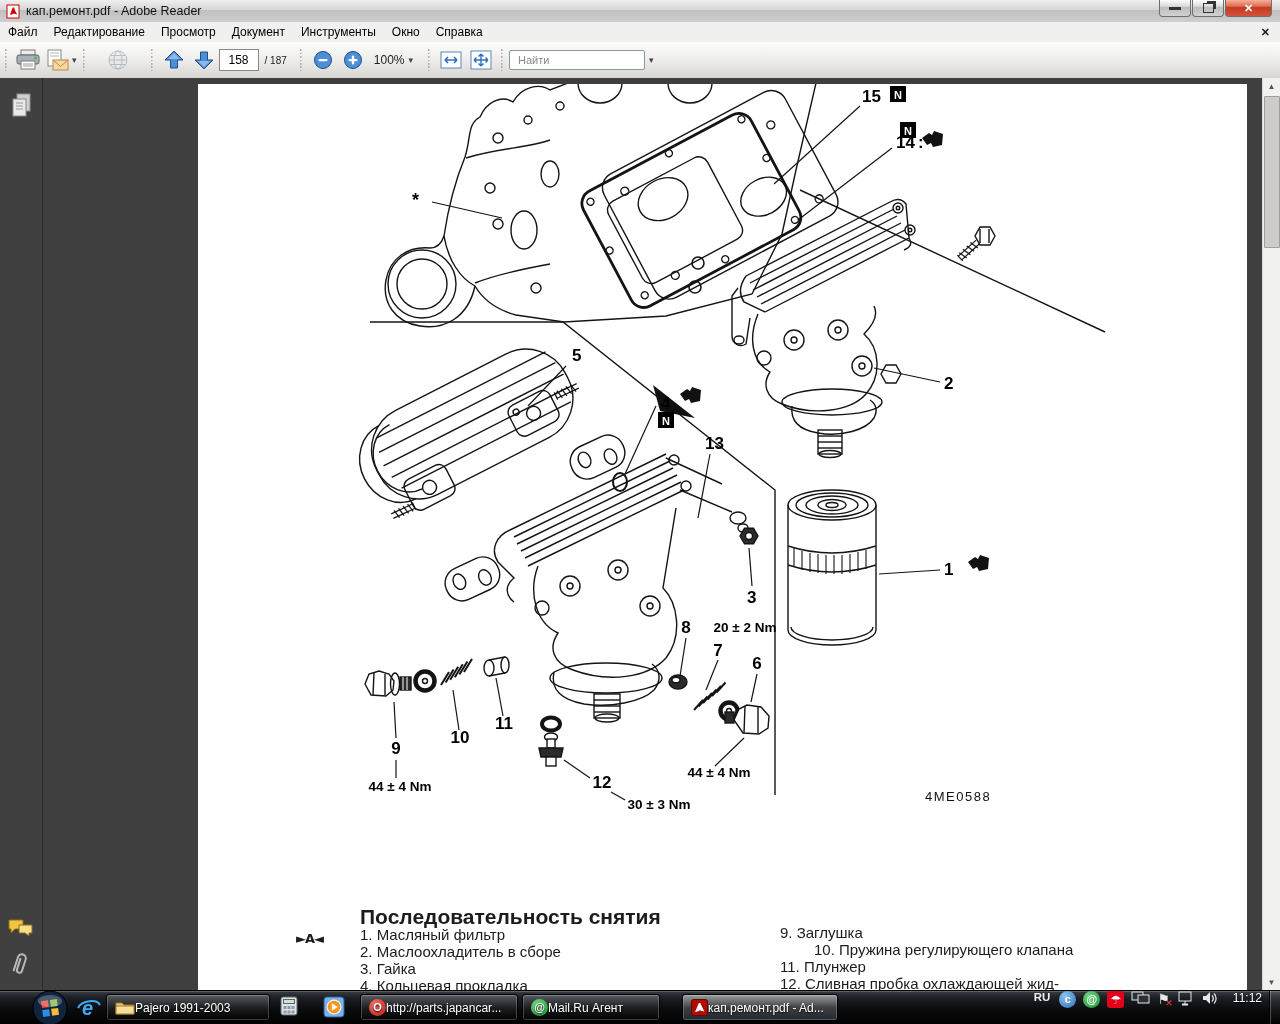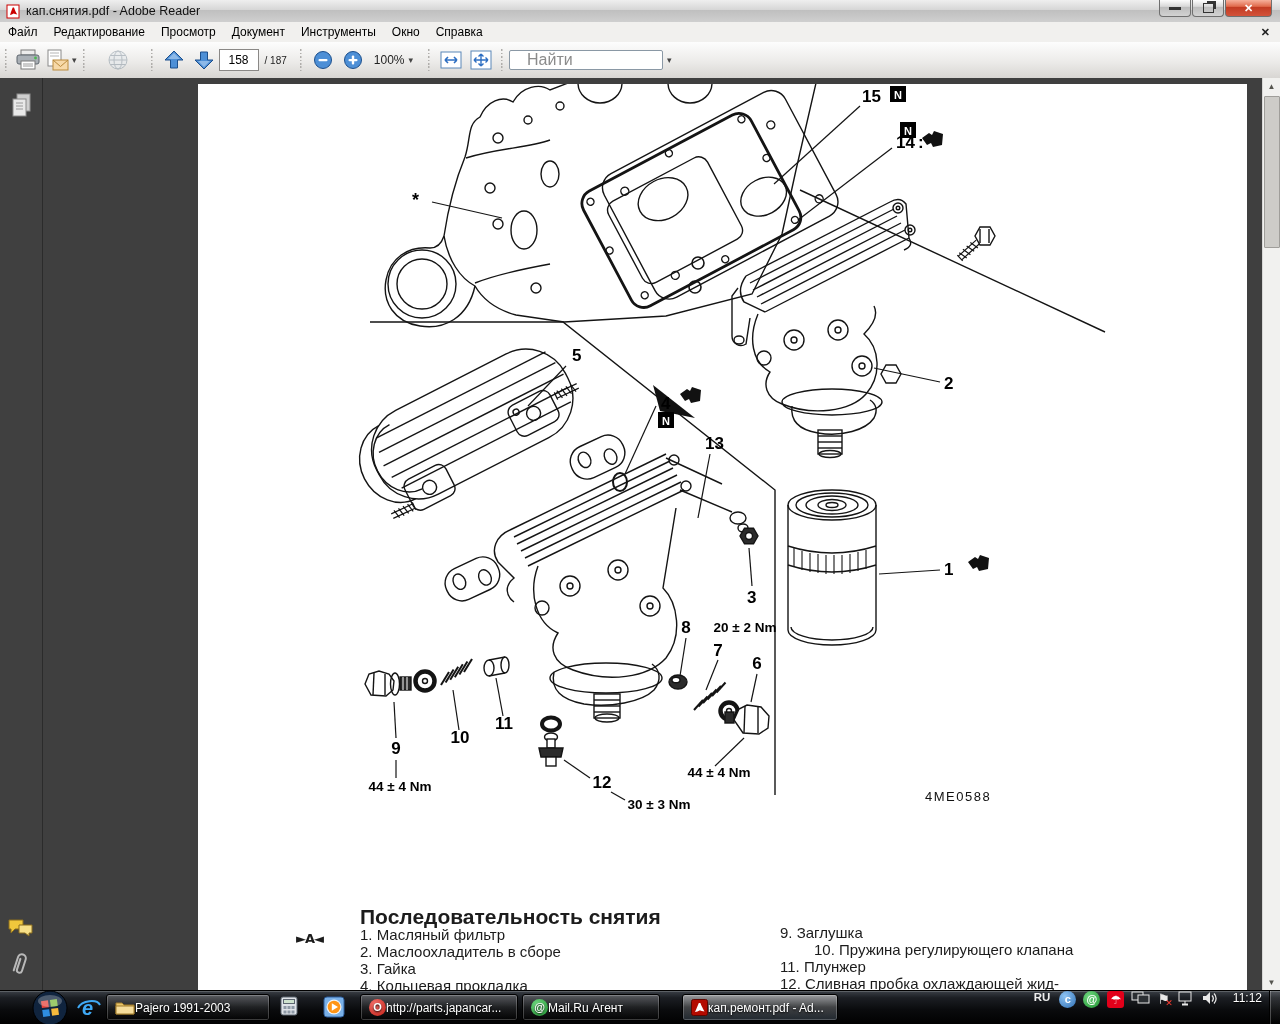--- a/index.html
+++ b/index.html
@@ -33,21 +33,21 @@
     background-image:repeating-linear-gradient(#b0aeab 0 1.5px,transparent 1.5px 3.5px);
     background-size:1.5px 100%;background-repeat:repeat-y;background-position:1px 0;}
   .tbtn{height:28px;min-width:28px;display:flex;align-items:center;justify-content:center;
     border-radius:3px;margin:0 1px;}
   .caret{font-size:9px;color:#444;margin-left:2px;}
   .pageinput{width:34px;height:18px;border:1px solid #8a8886;background:#fff;
     font-size:12px;text-align:center;font-family:"Liberation Sans",sans-serif;}
   .pagetotal{font-size:10px;color:#222;margin:0 8px 0 6px;}
   .zoomlabel{font-size:12px;color:#222;margin:0 2px 0 6px;}
   .searchbox{width:118px;height:18px;border:1px solid #8a98a5;border-radius:2px;
-    background:#fff;font-size:16px;padding:0 17px;font-family:"Liberation Sans",sans-serif;}
+    background:#fff;font-size:11px;padding:0 8px;font-family:"Liberation Sans",sans-serif;}
   .searchbox::placeholder{color:#8b8b8b;}
   
   .content{position:absolute;left:0;top:78px;width:1280px;height:912px;background:#3f3f3f;}
   .sidebar{position:absolute;left:0;top:0;width:42px;height:100%;background:#404040;
     border-right:1px solid #2b2b2b;}
   .side-ico{position:absolute;left:9px;}
   .docarea{position:absolute;left:43px;top:0;right:17px;bottom:0;background:#3f3f3f;overflow:hidden;}
   .page{position:absolute;left:155px;top:6px;width:1049px;height:906px;background:#fff;overflow:hidden;}
   
   .scroll{position:absolute;right:0;top:0;width:17px;height:100%;background:#f1f1ef;border-left:1px solid #d8d8d6;}
@@ -94,21 +94,21 @@
 </head>
 <body>
 
 <div class="titlebar">
   <span class="ticon">
     <svg width="15" height="15">
         <rect x="1" y="1" width="12" height="13" fill="#fff" stroke="#c00"></rect>
       <path d="M4,11 C5,8 6,5 6.7,3.5 L8,3.5 C8.7,6 10,8.5 11.3,10.5 C9.6,10 8.4,10 7.6,9.4 C6.4,10.2 5.2,10.8 4,11 Z" fill="#c00"></path>
       </svg>
   </span>
-  <span class="ttext">кап.снятия.pdf - Adobe Reader</span>
+  <span class="ttext">кап.ремонт.pdf - Adobe Reader</span>
   <div class="winbtns">
     <div class="wbtn min">
         <span class="minbar"></span>
       </div>
     <div class="wbtn res">
         <span class="resbox"></span>
       </div>
     <div class="wbtn cls">
         <span>✕</span>
       </div>

